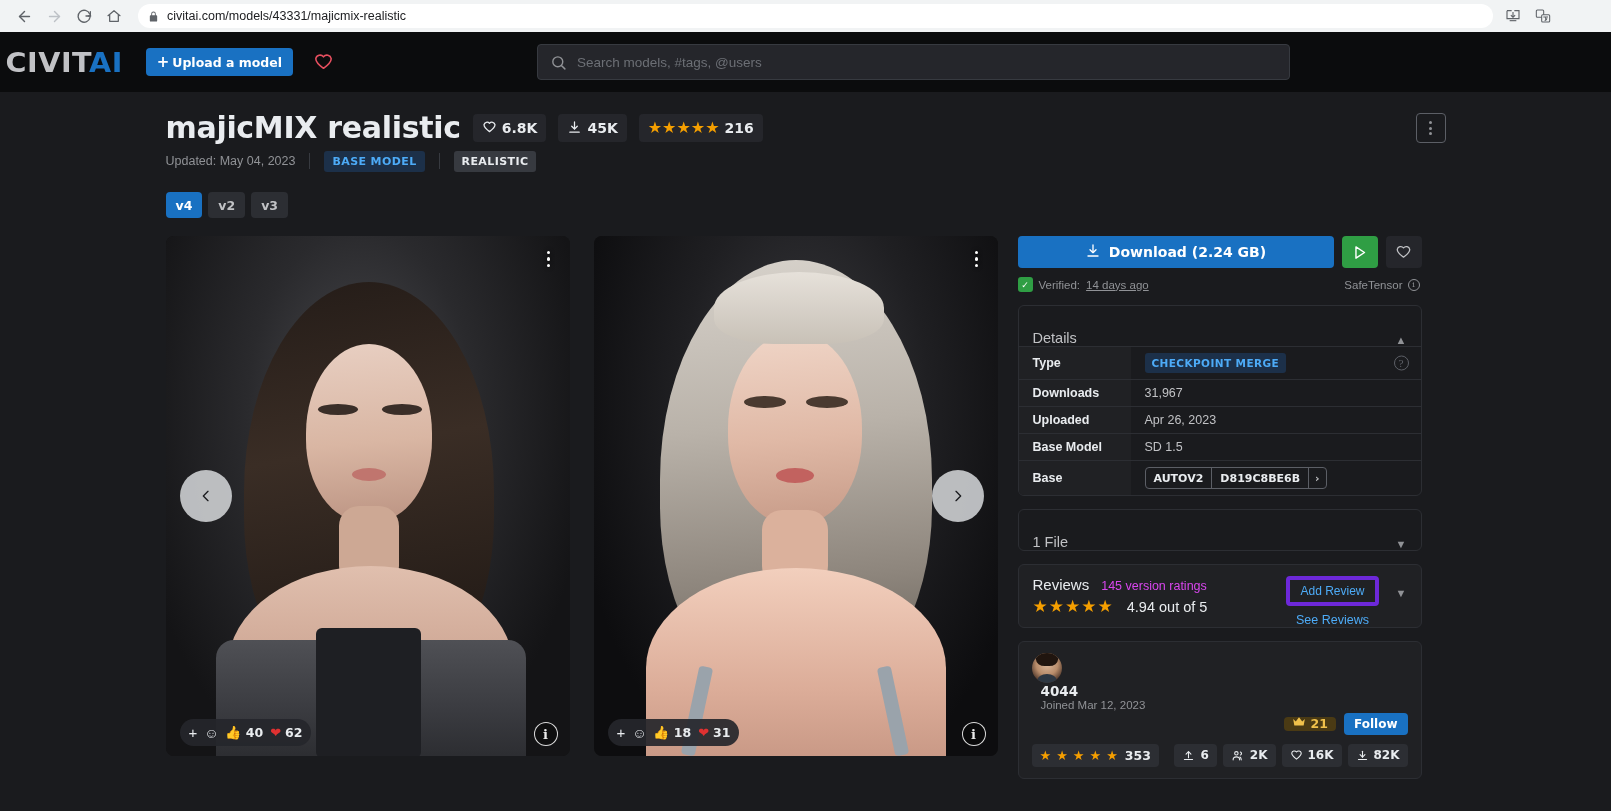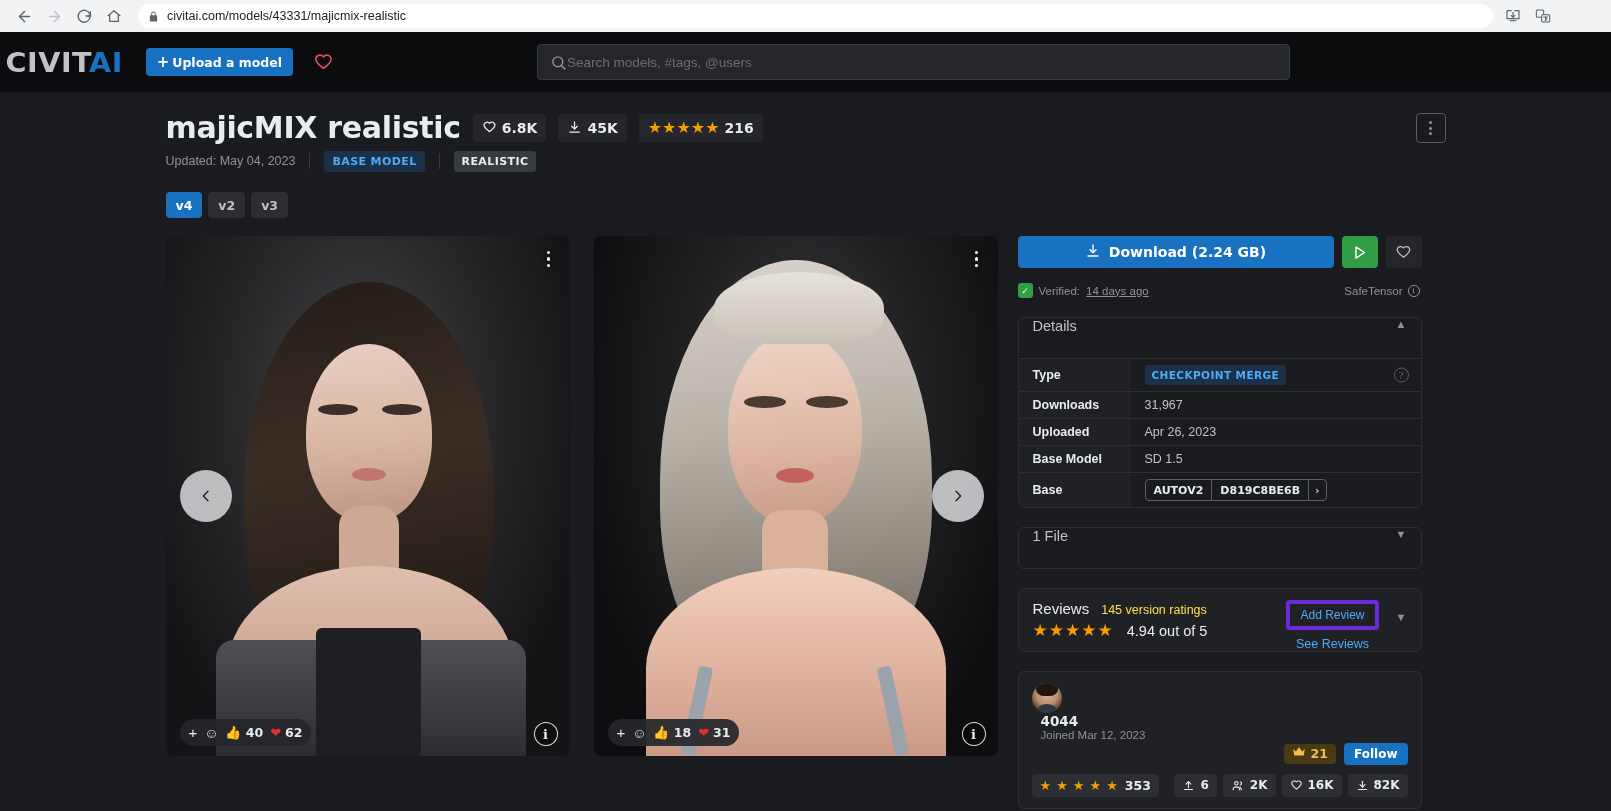--- a/index.html
+++ b/index.html
@@ -93,20 +93,21 @@
   .search-wrap {
     position: absolute;
     left: 537px;
     width: 753px;
     height: 36px;
     background: #25262b;
     border: 1px solid #373a40;
     border-radius: 4px;
     display: flex; align-items: center;
     padding: 0 12px;
+    gap: 10px;
   }
   .search-wrap input {
     flex: 1;
     background: transparent;
     border: none;
     outline: none;
     color: #c1c2c5;
     font-size: 13.5px;
     font-family: "Liberation Sans", sans-serif;
   }
@@ -265,21 +266,21 @@
     border: 1.6px solid rgba(255,255,255,0.85);
     color: rgba(255,255,255,0.92);
     display: flex; align-items: center; justify-content: center;
     font-size: 13px; font-weight: 700;
     font-family: "DejaVu Serif", serif;
     background: rgba(0,0,0,0.28);
     z-index: 6;
   }
 
   
-  .sidebar { width: 404px; flex: 0 0 404px; display: flex; flex-direction: column; gap: 19px; }
+  .sidebar { width: 404px; flex: 0 0 404px; display: flex; flex-direction: column; gap: 13px; }
 
   .dl-row { display: flex; gap: 8px; }
   .dl-btn {
     flex: 1 1 auto;
     height: 32px;
     background: #1971c2;
     color: #fff;
     border: none; border-radius: 4px;
     font-size: 14px; font-weight: 700;
     display: flex; align-items: center; justify-content: center; gap: 8px;
@@ -317,21 +318,21 @@
   }
 
   .panel {
     background: #1a1b1e;
     border: 1px solid #2c2e33;
     border-radius: 6px;
     overflow: hidden;
   }
   .panel-head {
     height: 40px;
-    display: flex; align-items: flex-start; justify-content: space-between;
+    display: flex; align-items: flex-end; justify-content: space-between;
     padding: 0 14px;
     color: #c1c2c5;
     font-size: 14.5px;
     cursor: pointer;
   }
   .chev { color: #909296; font-size: 11px; }
 
   table.details { width: 100%; border-collapse: collapse; }
   table.details tr { border-top: 1px solid #2c2e33; }
   table.details td {
@@ -377,21 +378,21 @@
   
   .reviews-panel {
     background: #202124;
     border: 1px solid #2c2e33;
     border-radius: 6px;
     padding: 11px 14px 12px 14px;
     position: relative;
   }
   .rv-top { display: flex; align-items: baseline; gap: 12px; }
   .rv-title { font-size: 15px; color: #e9ecef; }
-  .rv-sub { font-size: 12.5px; color: #fde047; }
+  .rv-sub { font-size: 12.5px; color: #d946ef; }
   .rv-bottom { display: flex; align-items: center; gap: 14px; margin-top: 5px; }
   .rv-stars { display: flex; gap: 1px; }
   .rv-stars .star { font-size: 17px; }
   .rv-score { font-size: 14.5px; color: #e9ecef; }
   .rv-actions {
     position: absolute; right: 42px; top: 11px;
     display: flex; flex-direction: column; align-items: center; gap: 7px;
   }
   .add-review {
     border: 4px solid #6d28d9;
@@ -429,21 +430,21 @@
     content: ""; position: absolute; left: 5px; bottom: -5px;
     width: 20px; height: 14px; border-radius: 50% 50% 0 0;
     background: #2d3742;
   }
   .cr-name-wrap { margin-left: 9px; line-height: 1.2; }
   .cr-name { font-size: 13.5px; font-weight: 700; color: #e9ecef; font-family: "DejaVu Sans", sans-serif;}
   .cr-joined { font-size: 11.5px; color: #909296; }
   .cr-right { margin-left: auto; display: flex; align-items: center; gap: 8px; }
   .crown-pill {
     background: #4a3a14; color: #f0c14b;
-    border-radius: 4px; height: 20px;
+    border-radius: 4px; height: 14px;
     display: flex; align-items: center; gap: 5px;
     padding: 0 8px;
     font-size: 12.5px; font-weight: 700;
     font-family: "DejaVu Sans", sans-serif;
   }
   .follow-btn {
     background: #1971c2; color: #fff; border: none;
     border-radius: 4px; height: 22px; padding: 0 10px;
     font-size: 12px; font-weight: 700; cursor: pointer;
     font-family: "DejaVu Sans", sans-serif;

